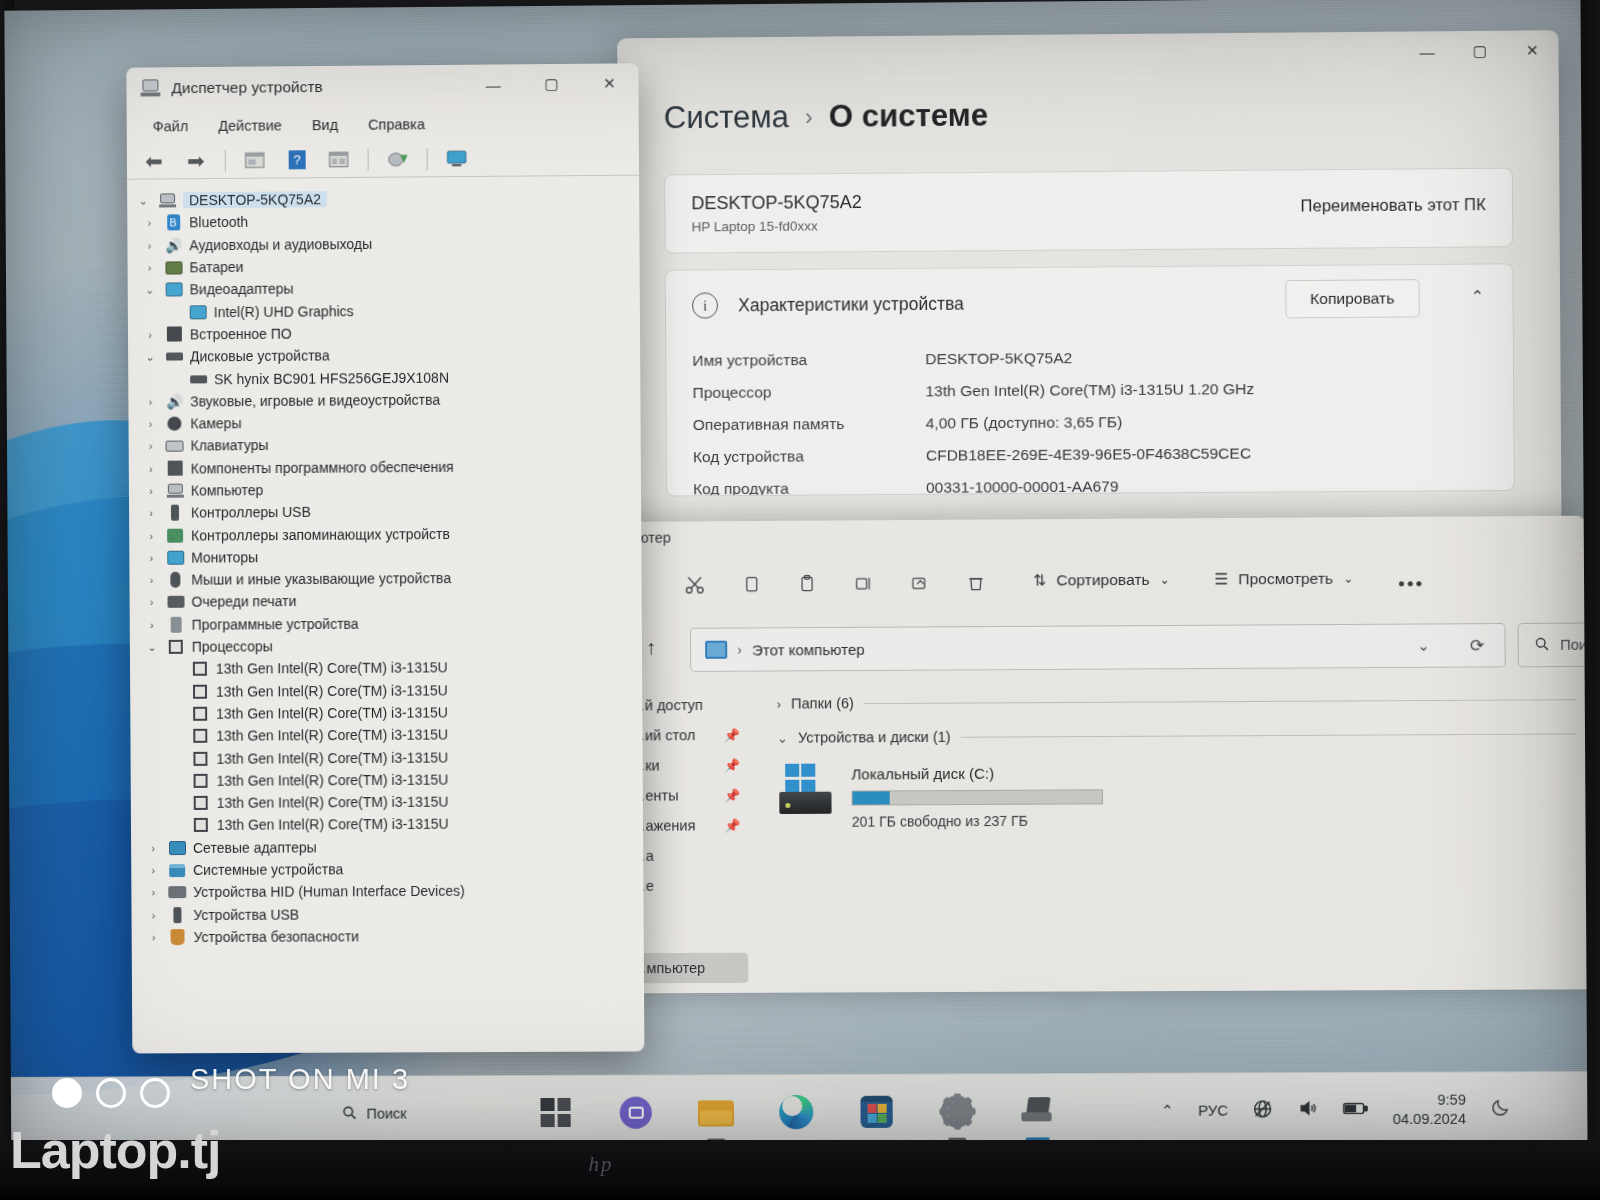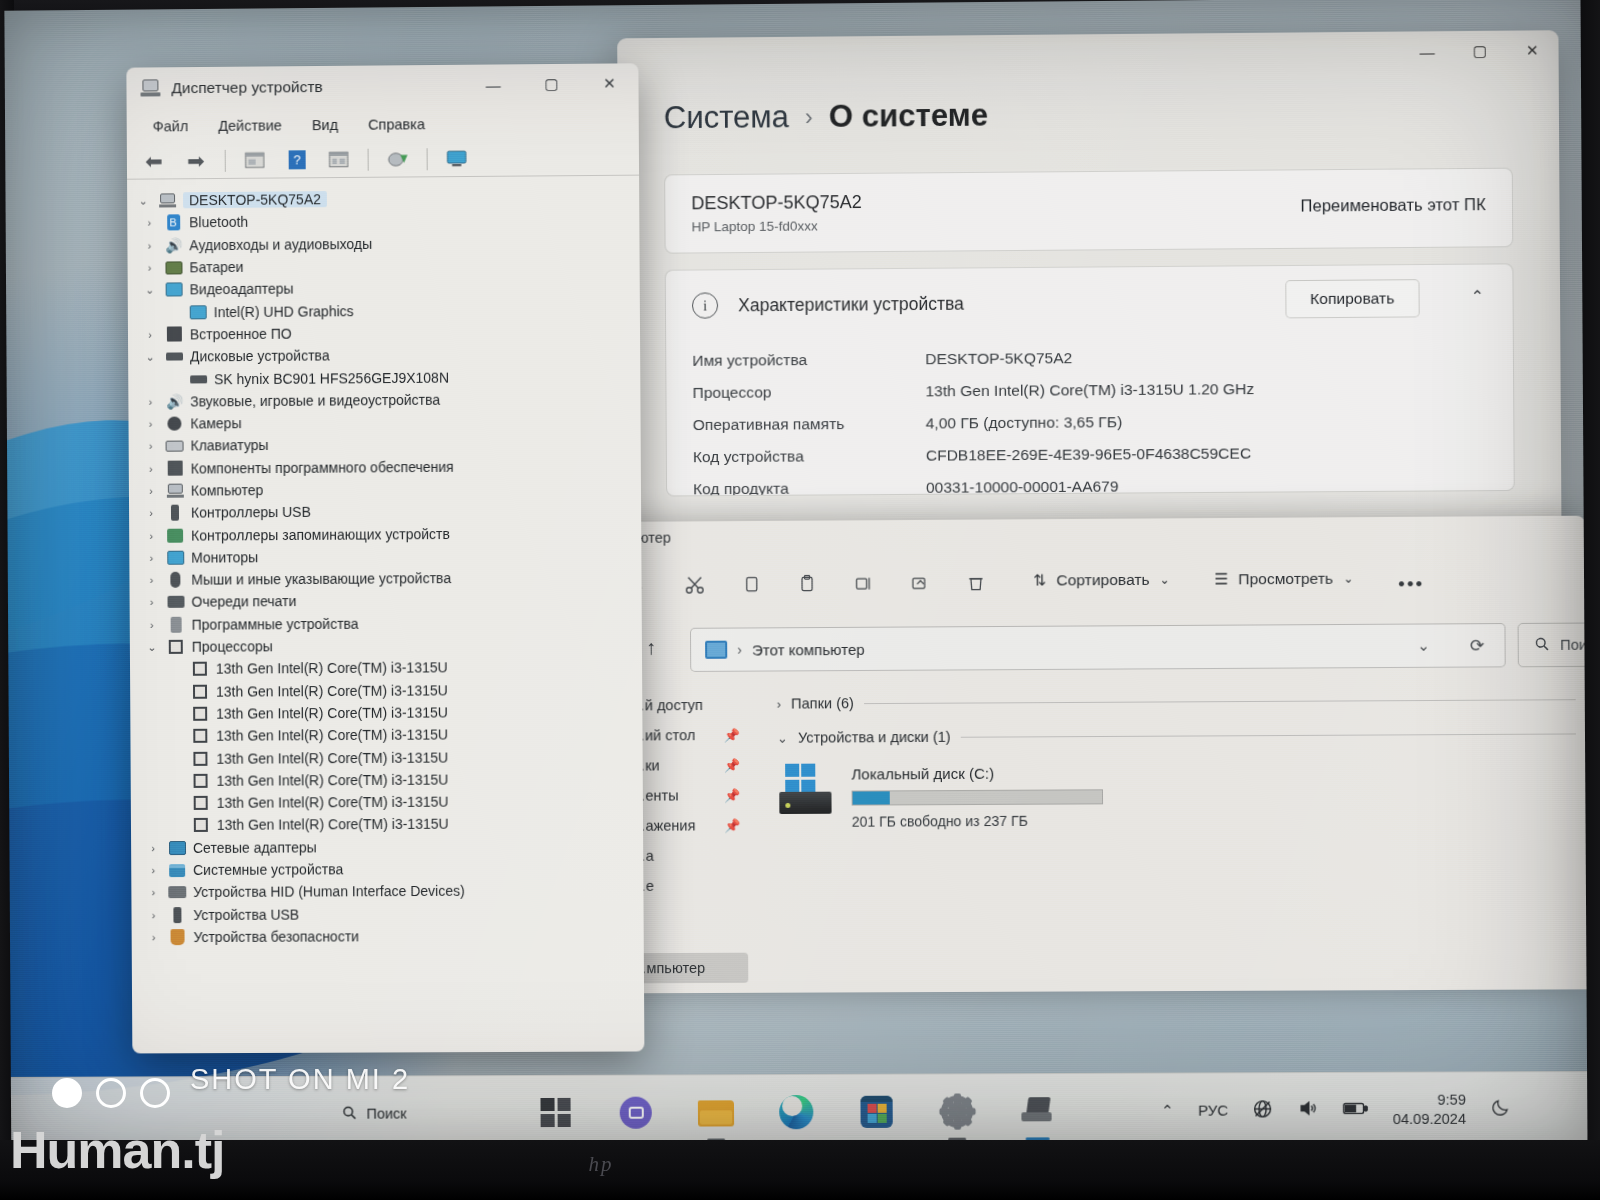--- a/index.html
+++ b/index.html
@@ -934,15 +934,15 @@
   </div>
 
   <div class="bezel-bottom"></div>
   <div class="hp-logo">hp</div>
 
   <div class="wm-dots">
       <i class="f"></i>
       <i></i>
       <i></i>
     </div>
-  <div class="wm wm-shot">SHOT ON MI 2</div>
-  <div class="wm-somon">Human.tj</div>
+  <div class="wm wm-shot">SHOT ON MI 3</div>
+  <div class="wm-somon">Laptop.tj</div>
 </div>
 
 </body></html>

